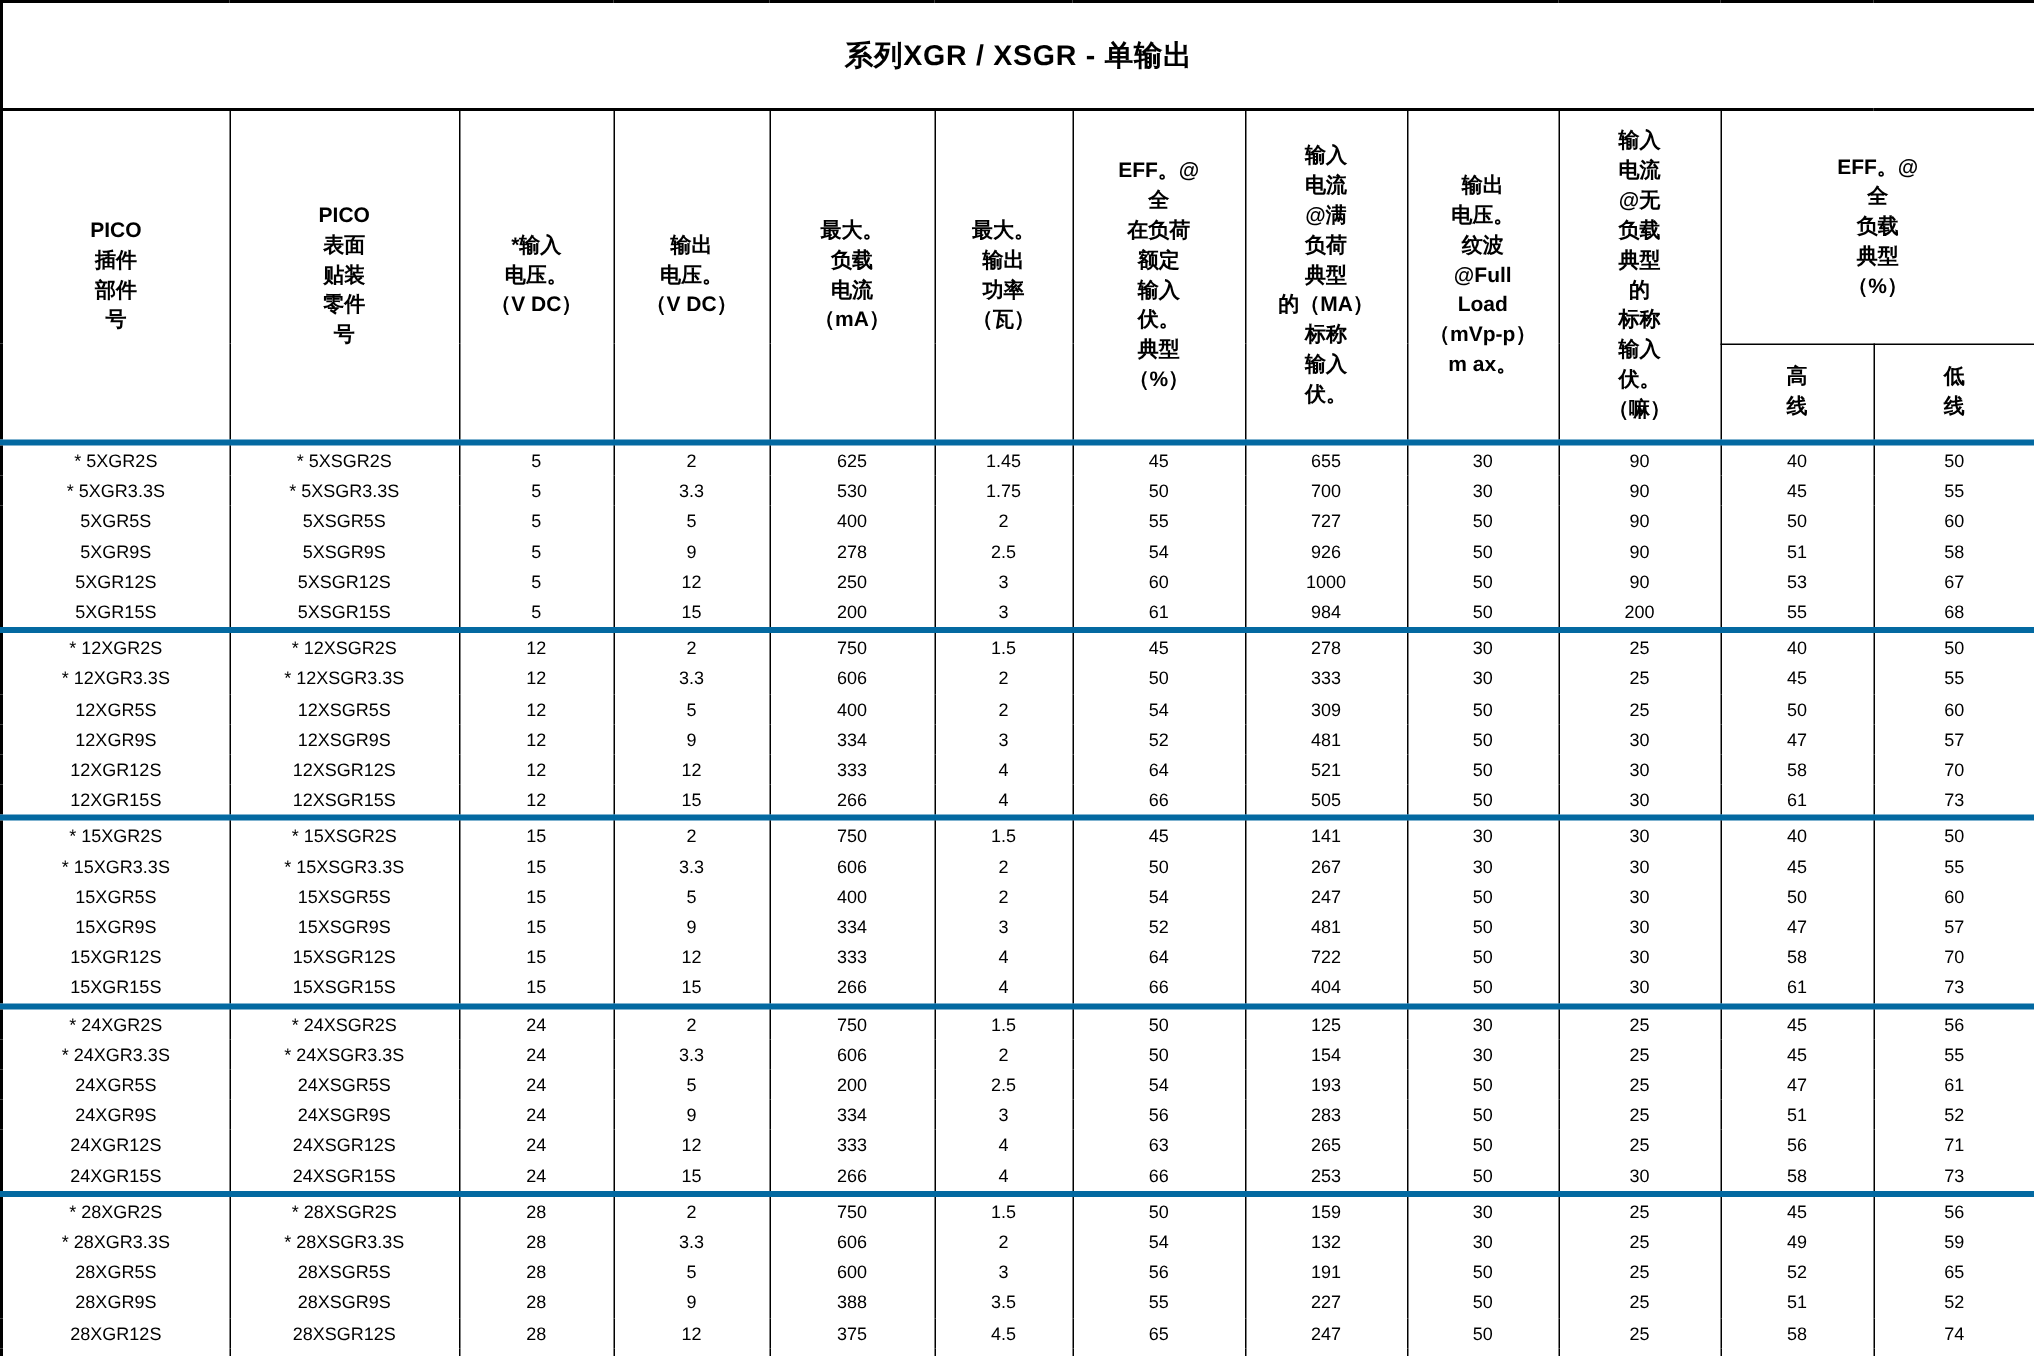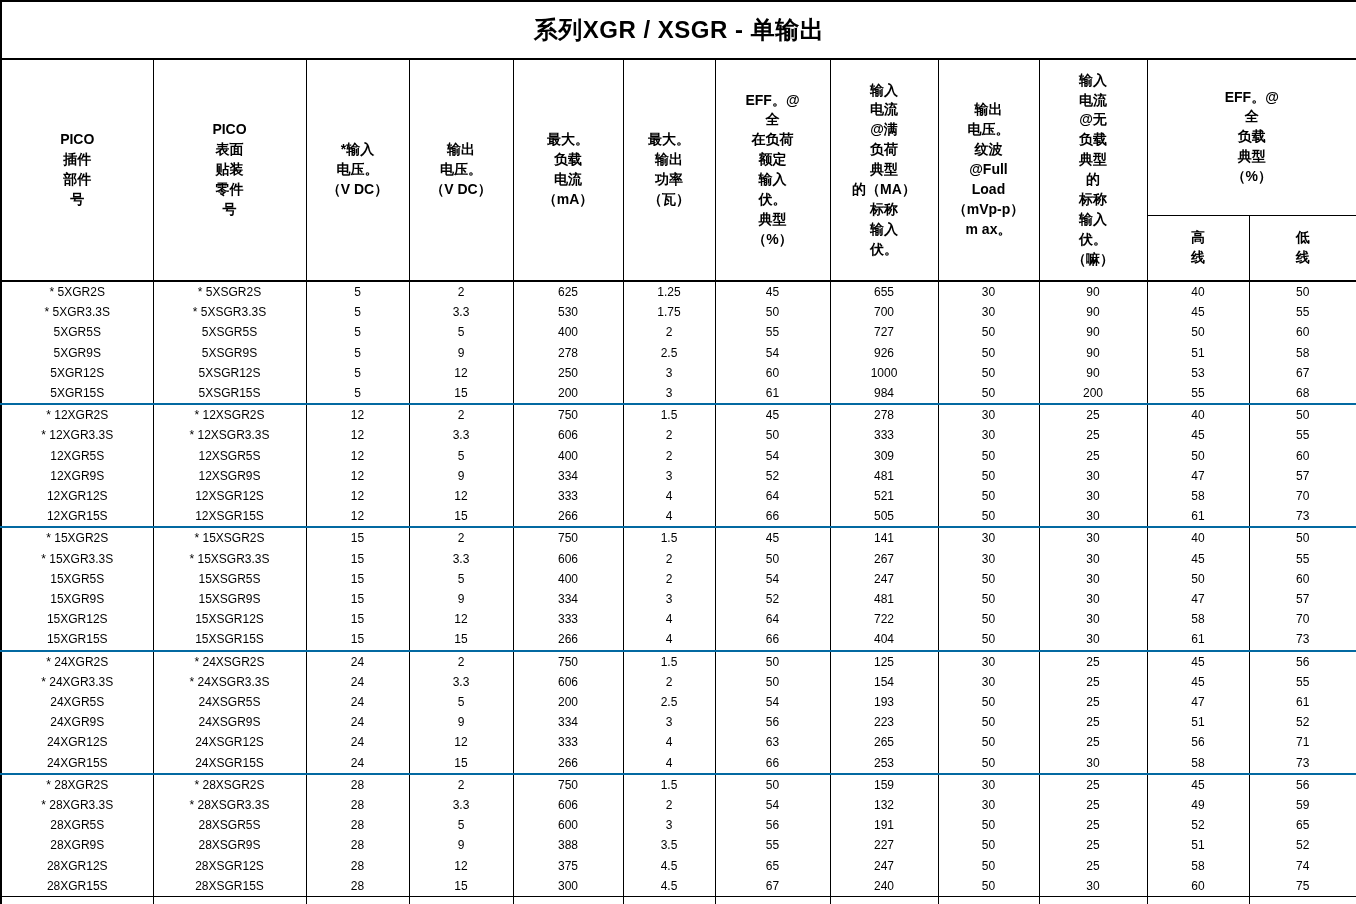--- a/index.html
+++ b/index.html
@@ -22,41 +22,41 @@
   }
   table.spec th, table.spec td {
     padding: 0;
     margin: 0;
     text-align: center;
     vertical-align: middle;
     overflow: hidden;
   }
   
   tr.title-row th {
-    height: 58px;
-    font-size: 24px;
+    height: 72px;
+    font-size: 19px;
     font-weight: bold;
     border-bottom: 2px solid #000;
     letter-spacing: 0.5px;
   }
   
   thead { border-bottom: 2px solid #000; }
   tr.hdr th, tr.subhdr th {
     border-left: 1px solid #000;
     border-right: 1px solid #000;
     font-size: 14px;
     font-weight: bold;
     line-height: 1.42;
     white-space: pre-line;
     vertical-align: middle;
   }
   tr.hdr th.eff-group { height: 156px; }
   tr.subhdr th { height: 66px; border-top: 1px solid #000; }
   
-  tbody.group { border-top: 2px solid #0369a1; }
+  tbody.group { border-top: 4px solid #0369a1; }
   tbody.group td {
     height: 20.2px;
     font-size: 12px;
     line-height: 20.2px;
     border-left: 1px solid #000;
     border-right: 1px solid #000;
     white-space: nowrap;
   }
   tbody.partial { border-top: 1px solid #000; }
   tbody.partial td {
@@ -159,21 +159,21 @@
 线</th>
       </tr>
     </thead>
     <tbody class="group">
         <tr>
           <td>* 5XGR2S</td>
           <td>* 5XSGR2S</td>
           <td>5</td>
           <td>2</td>
           <td>625</td>
-          <td>1.25</td>
+          <td>1.45</td>
           <td>45</td>
           <td>655</td>
           <td>30</td>
           <td>90</td>
           <td>40</td>
           <td>50</td>
         </tr>
         <tr>
           <td>* 5XGR3.3S</td>
           <td>* 5XSGR3.3S</td>
@@ -461,21 +461,21 @@
           <td>61</td>
         </tr>
         <tr>
           <td>24XGR9S</td>
           <td>24XSGR9S</td>
           <td>24</td>
           <td>9</td>
           <td>334</td>
           <td>3</td>
           <td>56</td>
-          <td>223</td>
+          <td>283</td>
           <td>50</td>
           <td>25</td>
           <td>51</td>
           <td>52</td>
         </tr>
         <tr>
           <td>24XGR12S</td>
           <td>24XSGR12S</td>
           <td>24</td>
           <td>12</td>

